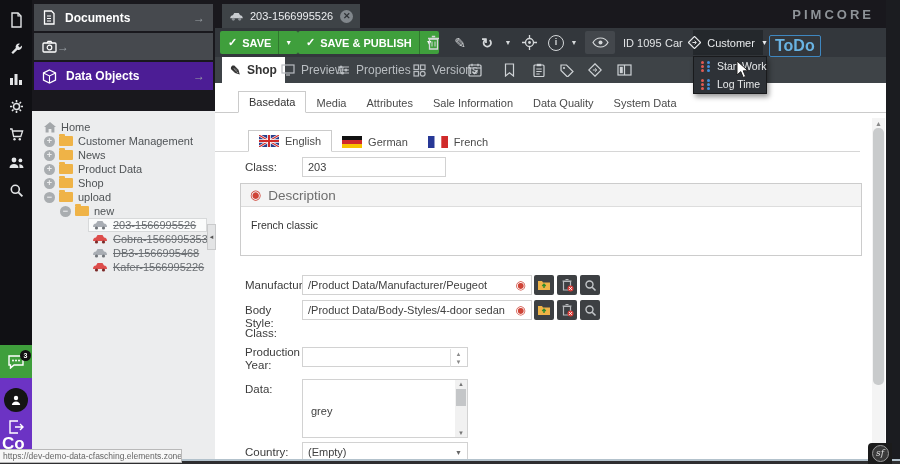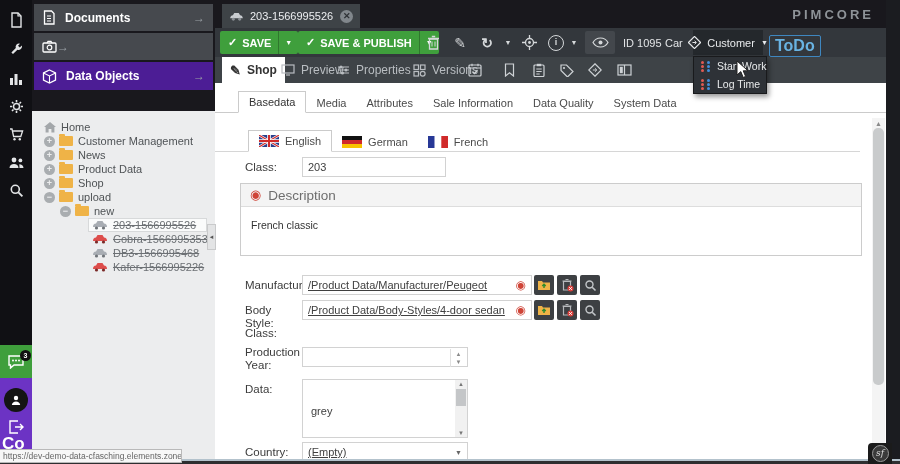--- a/index.html
+++ b/index.html
@@ -68,21 +68,21 @@
   #langbar{position:absolute;left:0;top:46px;right:26px;height:23px;border-bottom:1px solid #d6d6d6;
            display:flex;align-items:flex-end;padding-left:33px;box-sizing:border-box;}
   .ltab{display:flex;align-items:center;gap:6px;font-size:11px;color:#4a4a4a;padding:4px 10px;margin-bottom:-1px;}
   .ltab.on{background:#fff;border:1px solid #cbcbcb;border-bottom:1px solid #fff;}
   .flag{width:20px;height:12px;flex:none;display:block;}
   .frow-label{position:absolute;left:30px;width:56px;font-size:11.5px;color:#3c3c3c;line-height:13px;}
   .txt{position:absolute;left:87px;height:20px;border:1px solid #d2d2d2;font-size:11px;color:#404040;
        padding:0 5px;box-sizing:border-box;font-family:"Liberation Sans",sans-serif;background:#fff;}
   .fld{position:absolute;left:87px;height:20px;border:1px solid #d2d2d2;background:#fff;box-sizing:border-box;
        display:flex;align-items:center;font-size:11px;color:#404040;padding:0 5px;}
-  .fld .v{flex:1;text-decoration:underline;}
+  .fld .v{flex:1;}
   .bull{color:#cf4437;font-size:12px;line-height:12px;}
   .mini-btn{position:absolute;width:20px;height:20px;background:#3d4043;border-radius:2px;display:flex;
             align-items:center;justify-content:center;}
   #desc-panel{position:absolute;left:25px;top:100px;width:622px;height:73px;border:1px solid #ccc;box-sizing:border-box;}
   #desc-head{height:22px;background:#f4f4f4;border-bottom:1px solid #ddd;display:flex;align-items:center;gap:7px;
              padding-left:9px;color:#6e6e6e;font-size:13.5px;}
   #desc-body{padding:12px 10px;font-size:10.5px;color:#333;}
   .spin{position:absolute;right:1px;top:1px;width:15px;height:18px;border-left:1px solid #e0e0e0;display:flex;
         flex-direction:column;align-items:center;justify-content:center;color:#8a8a8a;font-size:6px;line-height:8px;}
   #listbox{position:absolute;left:87px;top:296px;width:166px;height:59px;border:1px solid #d2d2d2;background:#fff;box-sizing:border-box;}

